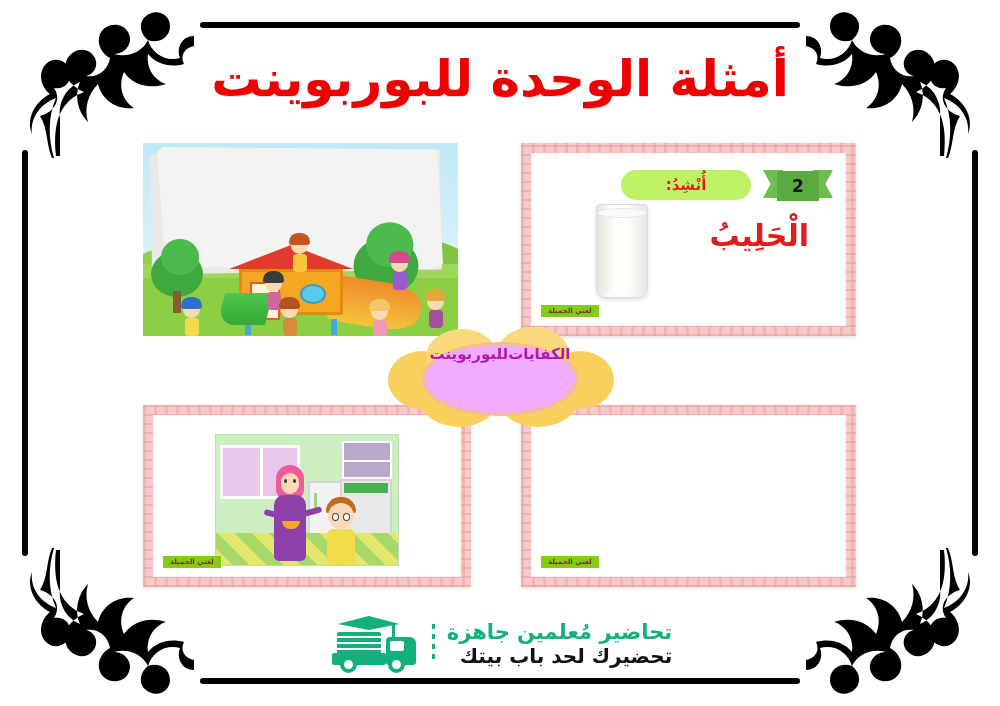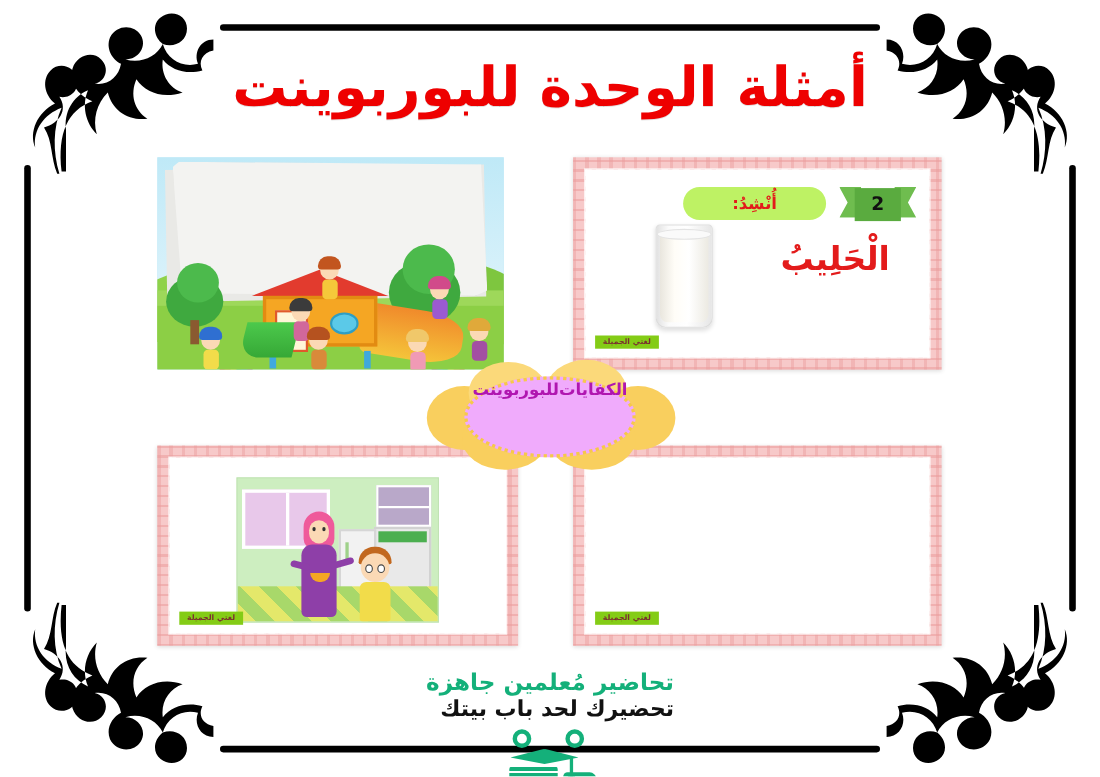--- a/index.html
+++ b/index.html
@@ -183,21 +183,21 @@
   .p5{left:34px;top:44px;width:78px;height:56px;}
   .p6{left:112px;top:44px;width:80px;height:56px;}
   .fcore{position:absolute;left:50%;top:50%;transform:translate(-50%,-50%);
     width:150px;height:68px;border-radius:50%;background:#f0abfc;
     border:3px dotted #f6c84a;display:flex;flex-direction:row;
     align-items:flex-start;justify-content:center;direction:rtl;}
   .fcore span{color:#b016b0;font-size:15px;font-weight:bold;line-height:1.25;}
 
   
   .footer{position:absolute;left:0;right:0;bottom:30px;height:64px;
-          display:flex;align-items:center;justify-content:center;gap:12px;direction:rtl;flex-direction:column;}
+          display:flex;align-items:center;justify-content:center;gap:12px;direction:rtl;}
   .flogo-text{text-align:right;direction:rtl;line-height:1.15;}
   .flogo-text .l1{color:#14b07a;font-size:21px;font-weight:bold;}
   .flogo-text .l2{color:#111;font-size:20px;font-weight:bold;}
   .fsep{width:3px;height:40px;background:repeating-linear-gradient(#14b07a 0 5px,transparent 5px 10px);}
   .truck{position:relative;width:92px;height:58px;}
   .tcap{position:absolute;left:10px;top:1px;width:62px;height:14px;
         background:#14b07a;clip-path:polygon(50% 0,100% 58%,50% 100%,0 58%);}
   .ttas{position:absolute;left:64px;top:9px;width:3px;height:17px;background:#14b07a;}
   .ttas:after{content:"";position:absolute;left:-2px;top:15px;width:7px;height:7px;border-radius:50%;background:#14b07a;}
   .tbooks{position:absolute;left:9px;top:17px;width:44px;height:22px;

